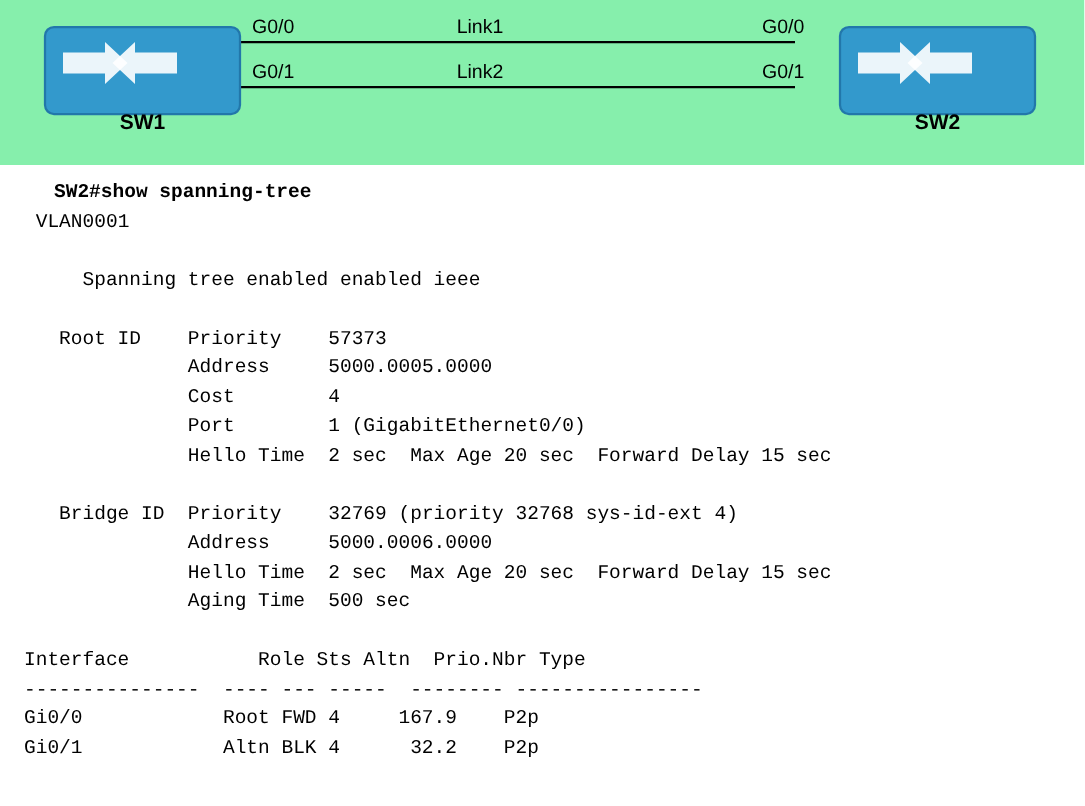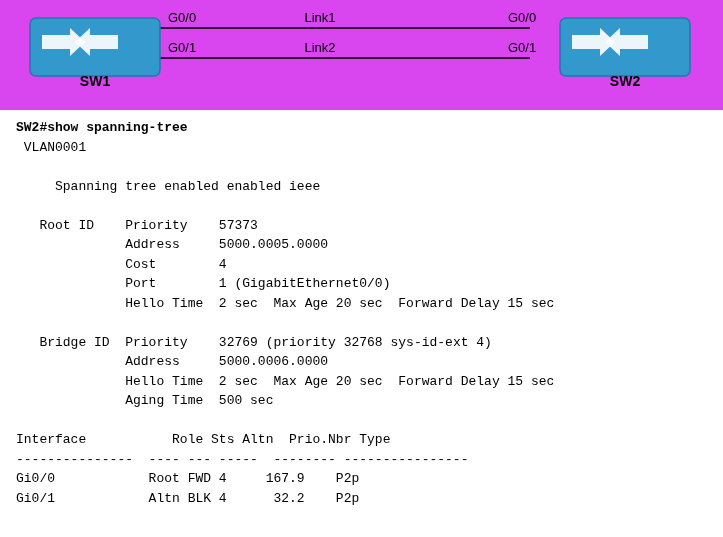--- a/index.html
+++ b/index.html
@@ -11,40 +11,41 @@
       width: 723px;
       min-height: 537px;
       overflow: hidden;
     }
 
     
     .diagram {
       position: relative;
       width: 100%;
       height: 110px;
-      background: #d946ef;
+      background: #86efac;
     }
 
     .diagram svg {
       position: absolute;
       top: 0; left: 0;
       width: 100%;
       height: 100%;
     }
 
     
     .terminal {
       padding: 8px 16px 8px 16px;
       line-height: 1.5;
     }
 
     .cmd-line {
       font-weight: bold;
       font-size: 13px;
       margin-bottom: 4px;
+      margin-left: 20px;
     }
 
     pre {
       font-family: 'Courier New', Courier, monospace;
       font-size: 13px;
       line-height: 1.5;
       white-space: pre;
     }
   </style>
 </head>

